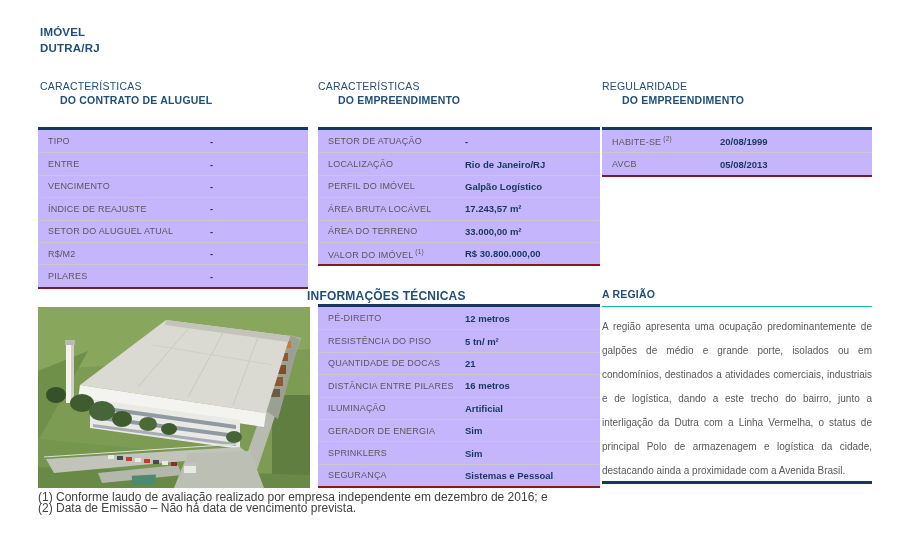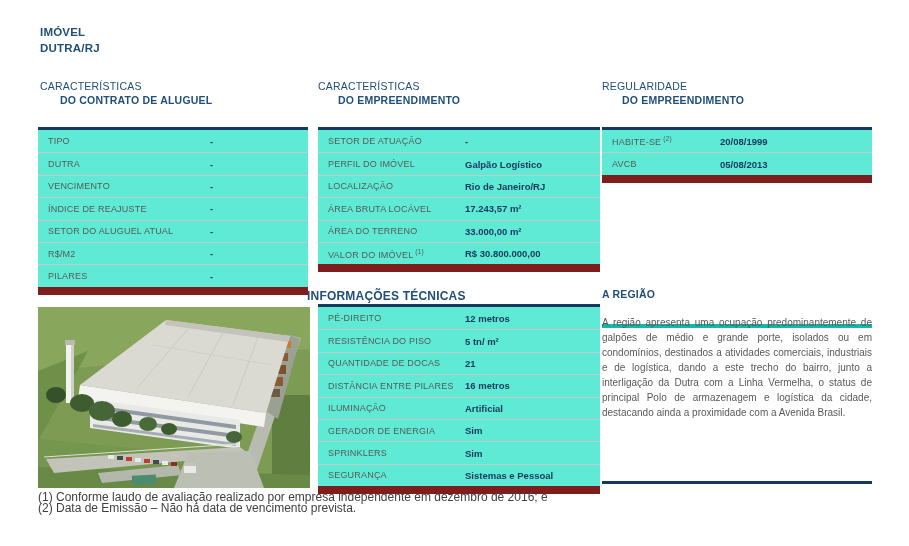--- a/index.html
+++ b/index.html
@@ -8,35 +8,35 @@
   .page {
     position:relative; width:872px; height:546px; background:#ffffff; overflow:hidden;
   }
   .abs { position:absolute; }
 
   .doc-title { left:40px; top:24px; color:#1F4E79; font-weight:bold; font-size:11.5px; line-height:16px; letter-spacing:.2px; }
 
   .sec-header { top:80px; color:#1F4E79; font-size:10.5px; line-height:13.5px; letter-spacing:.2px; }
   .sec-header .l2 { font-weight:bold;padding-left:20px; }
 
-  .dtable { border-top:3px solid #17375D; border-bottom:8px solid #7f1d1d; background:#5eead4; }
+  .dtable { border-top:3px solid #17375D; border-bottom:2px solid #7f1d1d; background:#c4b5fd; }
   .trow { display:flex; align-items:center; height:22.4px; padding-left:10px; }
   .trow + .trow { border-top:1px solid #C9C9C9; }
   .tlabel { color:#595959; font-size:9px; letter-spacing:.2px; flex:0 0 auto; }
   .tlabel sup { font-size:6.5px; }
   .tvalue { color:#17375D; font-weight:bold; font-size:9.5px; }
   .t-contract .tlabel { width:162px; }
   .t-dev .tlabel, .t-tech .tlabel { width:137px; }
   .t-reg .tlabel { width:108px; }
 
   .tech-header { left:307px; top:289px; color:#1F4E79; font-weight:bold; font-size:12px; letter-spacing:.2px; }
 
   .region-header { left:602px; top:288px; width:270px; color:#1F4E79; font-weight:bold; font-size:10.5px;
-    padding-bottom:24px; border-bottom:4px solid #14b8a6; letter-spacing:.2px; }
-  .region-text { left:602px; top:315px; width:270px; color:#595959; font-size:10px; line-height:15px;
+    padding-bottom:6px; border-bottom:1px solid #14b8a6; letter-spacing:.2px; }
+  .region-text { left:602px; top:315px; width:270px; color:#595959; font-size:10px; line-height:24px;
     text-align:justify; }
   .region-bottom { left:602px; top:481px; width:270px; height:3px; background:#17375D; }
 
   .photo-frame { left:38px; top:307px; width:272px; height:181px; overflow:hidden; }
   .photo-frame svg { display:block; }
 
   .footnotes { left:38px; top:492px; color:#404040; font-size:12px; line-height:10.5px; }
 </style>
 </head>
 <body>
@@ -60,21 +60,21 @@
     <div class="l1">REGULARIDADE</div>
     <div class="l2">DO EMPREENDIMENTO</div>
   </div>
 
   <div class="abs dtable t-contract" style="left:38px; top:127px; width:270px;">
       <div class="trow">
         <span class="tlabel">TIPO</span>
         <span class="tvalue">-</span>
       </div>
       <div class="trow">
-        <span class="tlabel">DUTRA</span>
+        <span class="tlabel">ENTRE</span>
         <span class="tvalue">-</span>
       </div>
       <div class="trow">
         <span class="tlabel">VENCIMENTO</span>
         <span class="tvalue">-</span>
       </div>
       <div class="trow">
         <span class="tlabel">ÍNDICE DE REAJUSTE</span>
         <span class="tvalue">-</span>
       </div>
@@ -89,28 +89,28 @@
       <div class="trow">
         <span class="tlabel">PILARES</span>
         <span class="tvalue">-</span>
       </div>
     </div>
 
   <div class="abs dtable t-dev" style="left:318px; top:127px; width:282px;">
       <div class="trow">
         <span class="tlabel">SETOR DE ATUAÇÃO</span>
         <span class="tvalue">-</span>
+      </div>
+      <div class="trow">
+        <span class="tlabel">LOCALIZAÇÃO</span>
+        <span class="tvalue">Rio de Janeiro/RJ</span>
       </div>
       <div class="trow">
         <span class="tlabel">PERFIL DO IMÓVEL</span>
         <span class="tvalue">Galpão Logístico</span>
-      </div>
-      <div class="trow">
-        <span class="tlabel">LOCALIZAÇÃO</span>
-        <span class="tvalue">Rio de Janeiro/RJ</span>
       </div>
       <div class="trow">
         <span class="tlabel">ÁREA BRUTA LOCÁVEL</span>
         <span class="tvalue">17.243,57 m²</span>
       </div>
       <div class="trow">
         <span class="tlabel">ÁREA DO TERRENO</span>
         <span class="tvalue">33.000,00 m²</span>
       </div>
       <div class="trow">

